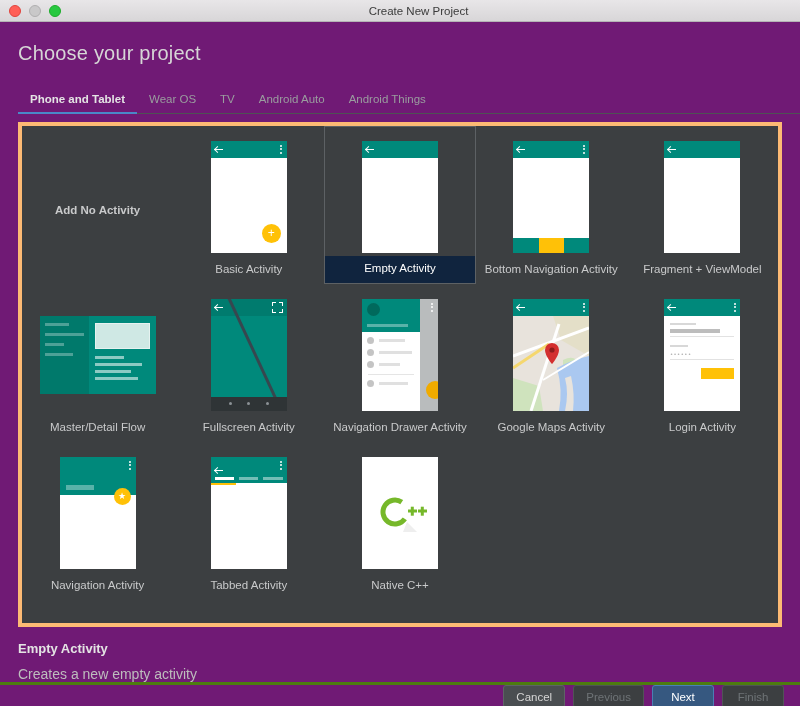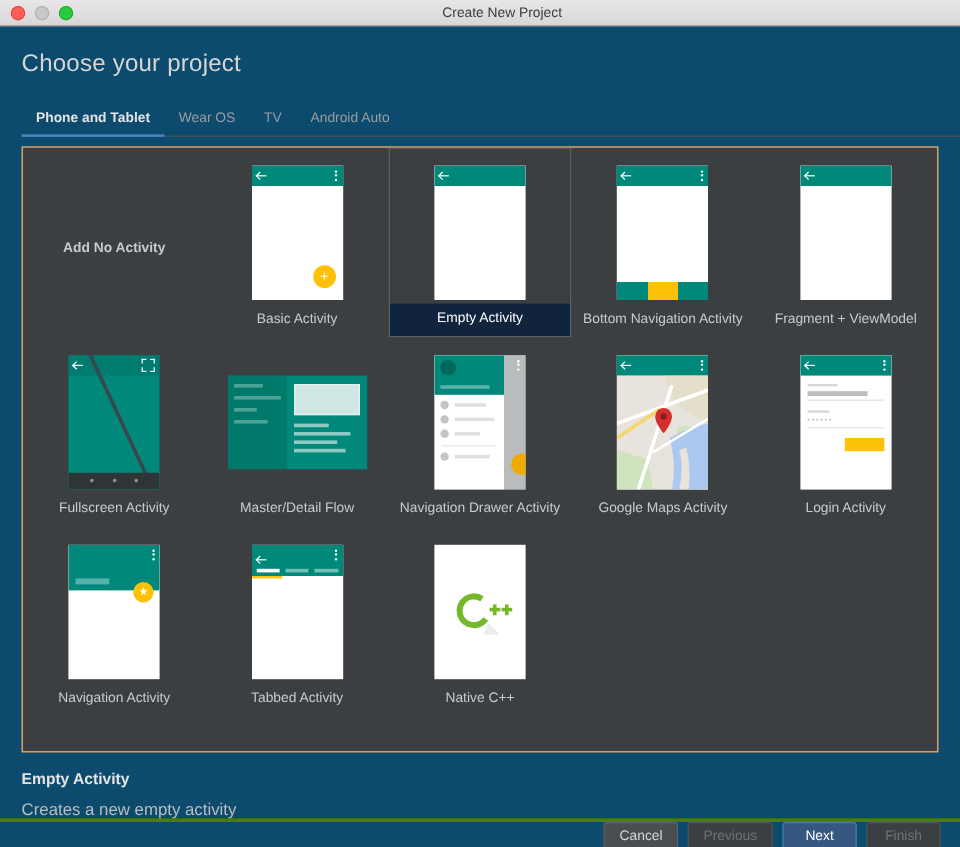--- a/index.html
+++ b/index.html
@@ -24,21 +24,21 @@
   .light.yellow { background: #c9c8c9; border: 1px solid #b0afb0; }
   .light.green { background: #28c840; border: 1px solid #1dad2b; }
   .win-title {
     position: absolute; left: 0; right: 0; text-align: center;
     font-size: 11.5px; color: #3b3b3b; padding-left: 37px;
   }
 
   
   .dialog {
     height: 684px; width: 800px;
-    background: #0c4a6e;
+    background: #701a75;
     display: flex; flex-direction: column;
   }
   .heading {
     font-size: 20px; color: #d6d6d6;
     padding: 20px 0 0 18px; letter-spacing: .2px;
   }
 
   
   .tabs {
     margin: 24px 0 0 18px;
@@ -51,21 +51,21 @@
     padding: 4px 12px 7px 12px;
     border-bottom: 2px solid transparent;
     margin-bottom: -1px;
     white-space: nowrap; cursor: default;
   }
   .tab.active { color: #e4e4e4; border-bottom-color: #4a88c7; font-weight: bold; }
 
   
   .grid-wrap {
     margin: 8px 18px 0 18px;
-    border: 1px solid #fdba74;
+    border: 4px solid #fdba74;
     background: #3c3f41;
     flex: 0 0 auto;
     height: 505px;
     overflow: hidden;
   }
   .grid {
     display: grid;
     grid-template-columns: repeat(5, 1fr);
     grid-auto-rows: 158px;
   }
@@ -259,20 +259,21 @@
 
 <div class="dialog">
 
   <div class="heading">Choose your project</div>
 
   <div class="tabs">
       <div class="tab active">Phone and Tablet</div>
       <div class="tab">Wear OS</div>
       <div class="tab">TV</div>
       <div class="tab">Android Auto</div>
+      <div class="tab">Android Things</div>
     </div>
 
   <div class="grid-wrap">
     <div class="grid">
         <div class="cell no-activity">
           <div class="thumb-holder">
             <span class="center-text">Add No Activity</span>
           </div>
         </div>
         <div class="cell">
@@ -325,62 +326,62 @@
         <div class="cell">
           <div class="thumb-holder">
             <div class="phone">
               <div class="bar">
                 <span class="arrow"></span>
                 <span></span>
               </div>
             </div>
           </div>
           <div class="cell-label">Fragment + ViewModel</div>
-        </div>
-        <div class="cell">
-          <div class="thumb-holder">
-            <div class="fullscreen">
-        <div class="topbar">
-                <span class="arrow"></span>
-        <span class="expand">
-                  <i></i>
-                  <i></i>
-                  <i></i>
-                  <i></i>
-                </span>
-              </div>
-        <div class="slash"></div>
-        <div class="navdots">
-                <i></i>
-                <i></i>
-                <i></i>
-              </div>
-            </div>
-          </div>
-          <div class="cell-label">Fullscreen Activity</div>
         </div>
         <div class="cell">
           <div class="thumb-holder">
             <div class="masterdetail">
         <div class="md-left">
                 <div class="ln" style="width:60%"></div>
                 <div class="ln" style="width:100%"></div>
                 <div class="ln" style="width:48%"></div>
                 <div class="ln" style="width:72%"></div>
               </div>
         <div class="md-right">
                 <div class="md-img"></div>
         <div class="ln" style="width:52%"></div>
                 <div class="ln" style="width:86%"></div>
                 <div class="ln" style="width:66%"></div>
                 <div class="ln" style="width:78%"></div>
               </div>
             </div>
           </div>
           <div class="cell-label">Master/Detail Flow</div>
+        </div>
+        <div class="cell">
+          <div class="thumb-holder">
+            <div class="fullscreen">
+        <div class="topbar">
+                <span class="arrow"></span>
+        <span class="expand">
+                  <i></i>
+                  <i></i>
+                  <i></i>
+                  <i></i>
+                </span>
+              </div>
+        <div class="slash"></div>
+        <div class="navdots">
+                <i></i>
+                <i></i>
+                <i></i>
+              </div>
+            </div>
+          </div>
+          <div class="cell-label">Fullscreen Activity</div>
         </div>
         <div class="cell">
           <div class="thumb-holder">
             <div class="drawer">
         <div class="scrim"></div>
               <div class="dots-right">
                 <span class="dots3">
                   <i></i>
                   <i></i>
                   <i></i>

